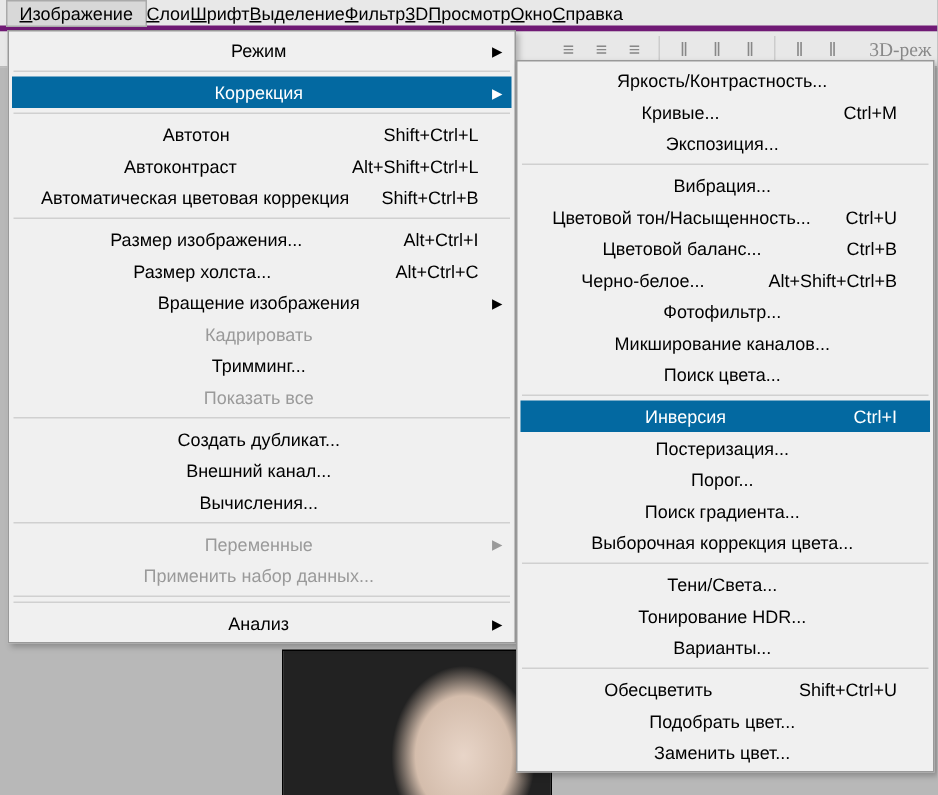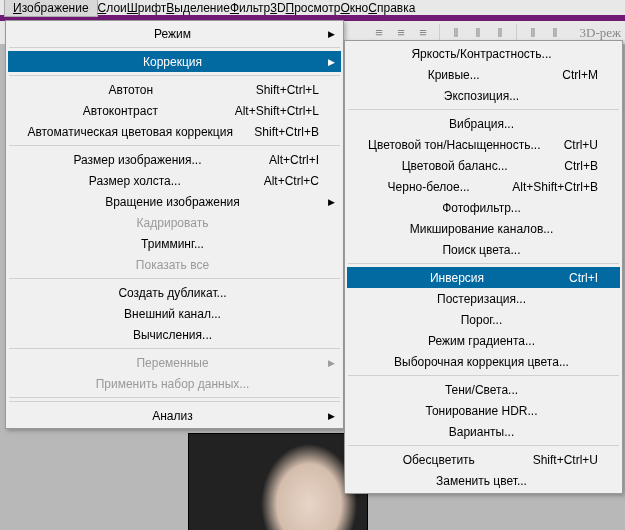--- a/index.html
+++ b/index.html
@@ -8,21 +8,21 @@
     font-family: "Segoe UI", Tahoma, sans-serif;
     font-size: 12px;
     background: #b8b8b8;
     width: 625px;
     height: 530px;
     overflow: hidden;
     position: relative;
   }
   .menubar {
     background: #e8e8e8;
-    border-bottom: 6px solid #701a75;
+    border-bottom: 4px solid #701a75;
     height: 21px;
     display: flex;
     align-items: center;
     padding: 0 4px;
   }
   .menubar-item {
     padding: 2px 0;
     cursor: default;
   }
   .menubar-item.open {
@@ -262,36 +262,39 @@
       <span class="menu-label">Инверсия</span>
       <span class="menu-shortcut">Ctrl+I</span>
     </div>
     <div class="menu-row">
       <span class="menu-label">Постеризация...</span>
     </div>
     <div class="menu-row">
       <span class="menu-label">Порог...</span>
     </div>
     <div class="menu-row">
-      <span class="menu-label">Режим градиента...</span>
+      <span class="menu-label">Поиск градиента...</span>
     </div>
     <div class="menu-row">
       <span class="menu-label">Выборочная коррекция цвета...</span>
     </div>
     <div class="menu-sep"></div>
     <div class="menu-row">
       <span class="menu-label">Тени/Света...</span>
     </div>
     <div class="menu-row">
       <span class="menu-label">Тонирование HDR...</span>
     </div>
     <div class="menu-row">
       <span class="menu-label">Варианты...</span>
     </div>
     <div class="menu-sep"></div>
     <div class="menu-row">
       <span class="menu-label">Обесцветить</span>
       <span class="menu-shortcut">Shift+Ctrl+U</span>
     </div>
     <div class="menu-row">
+      <span class="menu-label">Подобрать цвет...</span>
+    </div>
+    <div class="menu-row">
       <span class="menu-label">Заменить цвет...</span>
     </div>
   </div>
 
 </body></html>

